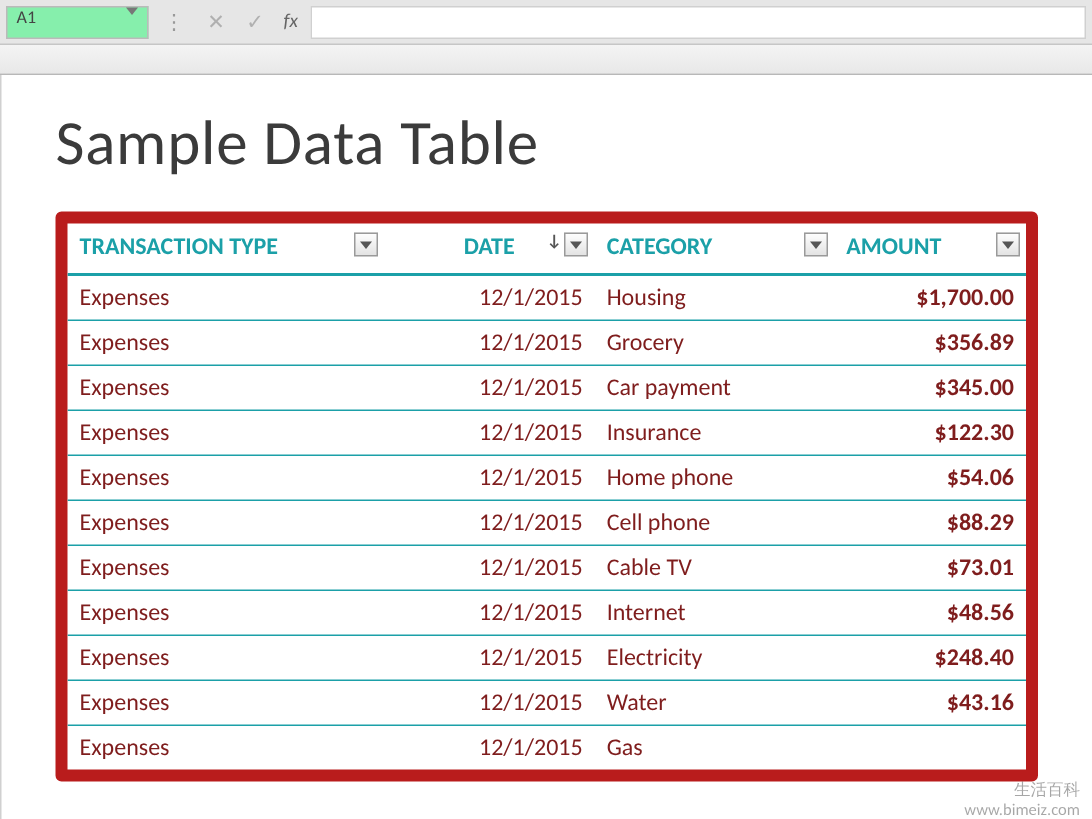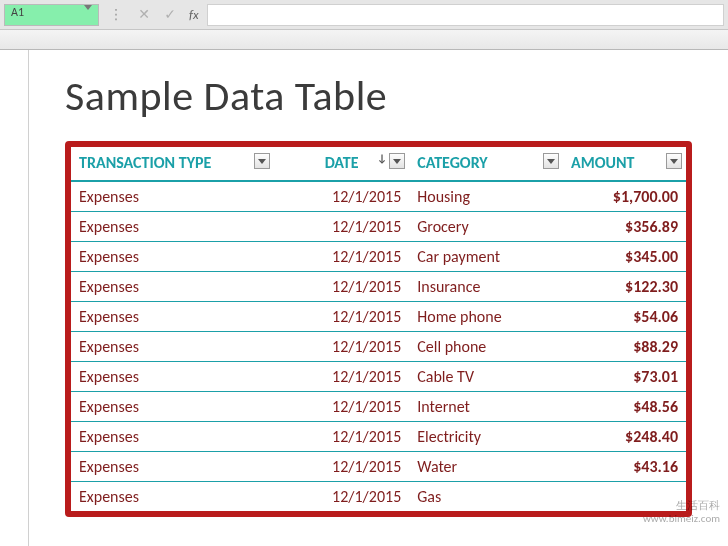--- a/index.html
+++ b/index.html
@@ -71,32 +71,31 @@
       height: 20px;
       background: linear-gradient(#f4f4f4, #e8e8e8);
       border-bottom: 1px solid #b8b8b8;
     }
     
     .page-wrap {
       padding: 20px 36px 0 36px;
       background: #fff;
       height: calc(100% - 50px);
       border-left: 1px solid #d0d0d0;
-      margin-left: 28px;
     }
     .page-title {
       font-size: 42px;
       font-weight: 300;
       color: #3b3b3b;
       margin-bottom: 20px;
       letter-spacing: 0.5px;
     }
     
     .green-frame {
-      border: 6px solid #b91c1c;
+      border: 8px solid #b91c1c;
       border-radius: 4px;
       background: #fff;
       overflow: hidden;
     }
     table {
       width: 100%;
       border-collapse: collapse;
       table-layout: fixed;
     }
     thead th {
@@ -134,21 +133,21 @@
       font-size: 16px;
       color: #7f1d1d;
       border-bottom: 1px solid #1ba0a8;
     }
     tbody td:nth-child(2){ text-align: right; padding-left: 24px;}
     tbody td:nth-child(4){ text-align: right; font-weight: 700;}
     tbody tr:last-child td { border-bottom: none; }
     
     .wm {
       position: absolute;
-      right: 8px; bottom: 21px;
+      right: 8px; bottom: 0;
       font-size: 11px;
       color: rgba(0,0,0,0.35);
       text-align: right;
       line-height: 1.2;
     }
   </style>
 </head>
 <body>
 
 <div class="formula-bar">

